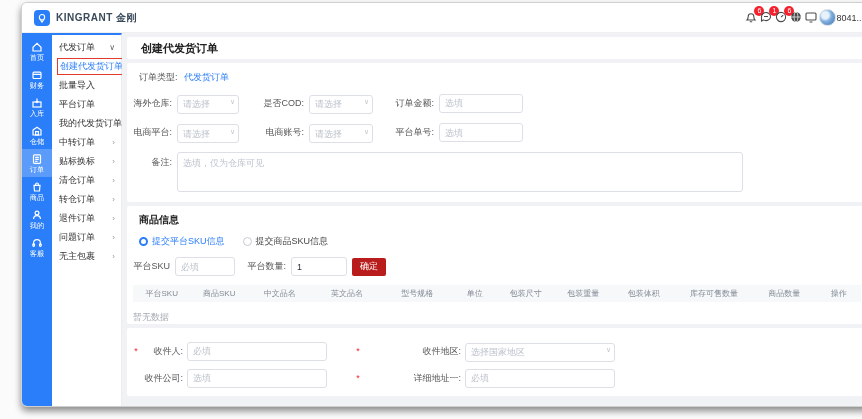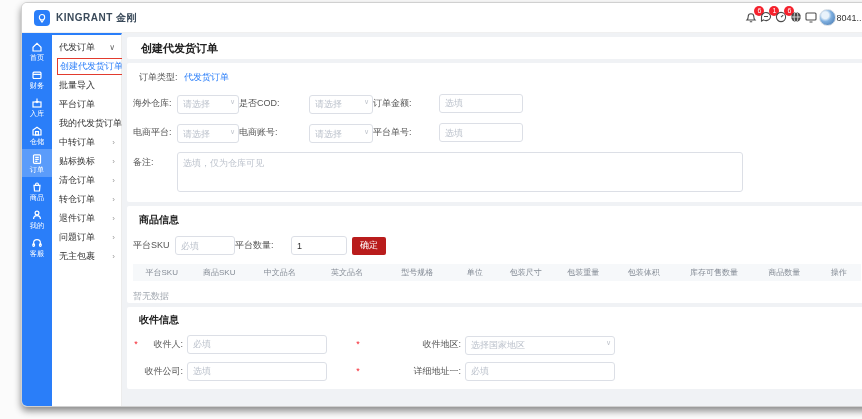--- a/index.html
+++ b/index.html
@@ -34,21 +34,21 @@
   .sb-item.sel { color:#2a7ef9; }
   .sb-item.sel .inner { border:1.5px solid #e23b2e; padding:1px 2px; margin-left:-2px; }
   
   .main { flex:1; background:#f0f2f5; padding:4px 5px; overflow:hidden; }
   .card { background:#fff; border-radius:2px; }
   .title-card { height:22px; line-height:22px; padding-left:14px; font-size:11px; font-weight:bold; color:#222; }
   .form-card { margin-top:4px; padding:8px 10px 10px 6px; }
   .ordertype { font-size:9px; color:#555; padding-left:6px; }
   .ordertype a { color:#2a7ef9; text-decoration:none; margin-left:4px; }
   .frow { display:flex; align-items:center; margin-top:9px; }
-  .flabel { font-size:9px; color:#555; padding-right:5px; white-space:nowrap; }
+  .flabel { font-size:9px; color:#555; text-align:right; padding-right:5px; white-space:nowrap; }
   .w1l{width:44px} .w1i{width:62px} .w2l{width:70px} .w2i{width:64px} .w3l{width:66px} .w3i{width:84px}
   input, textarea { border:1px solid #dcdfe6; border-radius:3px; font-size:9px; color:#333; padding:0 5px; height:19px; outline:none; font-family:inherit; background:#fff; }
   input::placeholder, textarea::placeholder { color:#bcc2cc; }
   textarea { height:40px; padding-top:4px; resize:none; }
   .select { position:relative; display:inline-block; }
   .select input { width:100%; }
   .select .chev { position:absolute; right:4px; top:5px; color:#c0c4cc; font-size:7px; pointer-events:none; }
   .remark-ta { width:566px; }
   
   .prod-card { margin-top:4px; padding:7px 10px 0 6px; }
@@ -288,20 +288,30 @@
           <input class="w3i" placeholder="选填" style="">
         </div>
         <div class="frow" style="align-items:flex-start;">
           <span class="flabel w1l" style="padding-top:4px;">备注:</span>
           <textarea class="remark-ta" placeholder="选填，仅为仓库可见" style=""></textarea>
         </div>
       </div>
 
       <div class="card prod-card">
         <div class="sec-title">商品信息</div>
+        <div class="radio-row">
+          <span class="radio on">
+            <span class="rdot"></span>
+            <span>提交平台SKU信息</span>
+          </span>
+          <span class="radio">
+            <span class="rdot"></span>
+            <span>提交商品SKU信息</span>
+          </span>
+        </div>
         <div class="sku-row">
           <span class="flabel" style="width:42px">平台SKU</span>
           <input style="width: 60px;" placeholder="必填">
           <span class="flabel" style="width:56px">平台数量:</span>
           <input style="width: 56px;" value="1">
           <button class="btn">确定</button>
         </div>
         <div class="thead">
           <span class="th" style="flex:.9">平台SKU</span>
           <span class="th" style="flex:.9">商品SKU</span>
@@ -313,21 +323,20 @@
           <span class="th" style="flex:.9">包装重量</span>
           <span class="th" style="flex:1">包装体积</span>
           <span class="th" style="flex:1.2">库存可售数量</span>
           <span class="th" style="flex:1">商品数量</span>
           <span class="th" style="flex:.7">操作</span>
         </div>
         <div class="empty">暂无数据</div>
       </div>
 
       <div class="card rec-card">
-        <div class="sec-title">收件信息</div>
 
         <div class="rrow">
           <span class="req">*</span>
           <span class="rl1">收件人:</span>
           <input class="ri1" placeholder="必填" style="">
           <span style="flex:0 0 28px"></span>
           <span class="req">*</span>
           <span class="rl2">收件地区:</span>
           <span class="select ri2">
             <input readonly="" placeholder="选择国家地区" style="">

